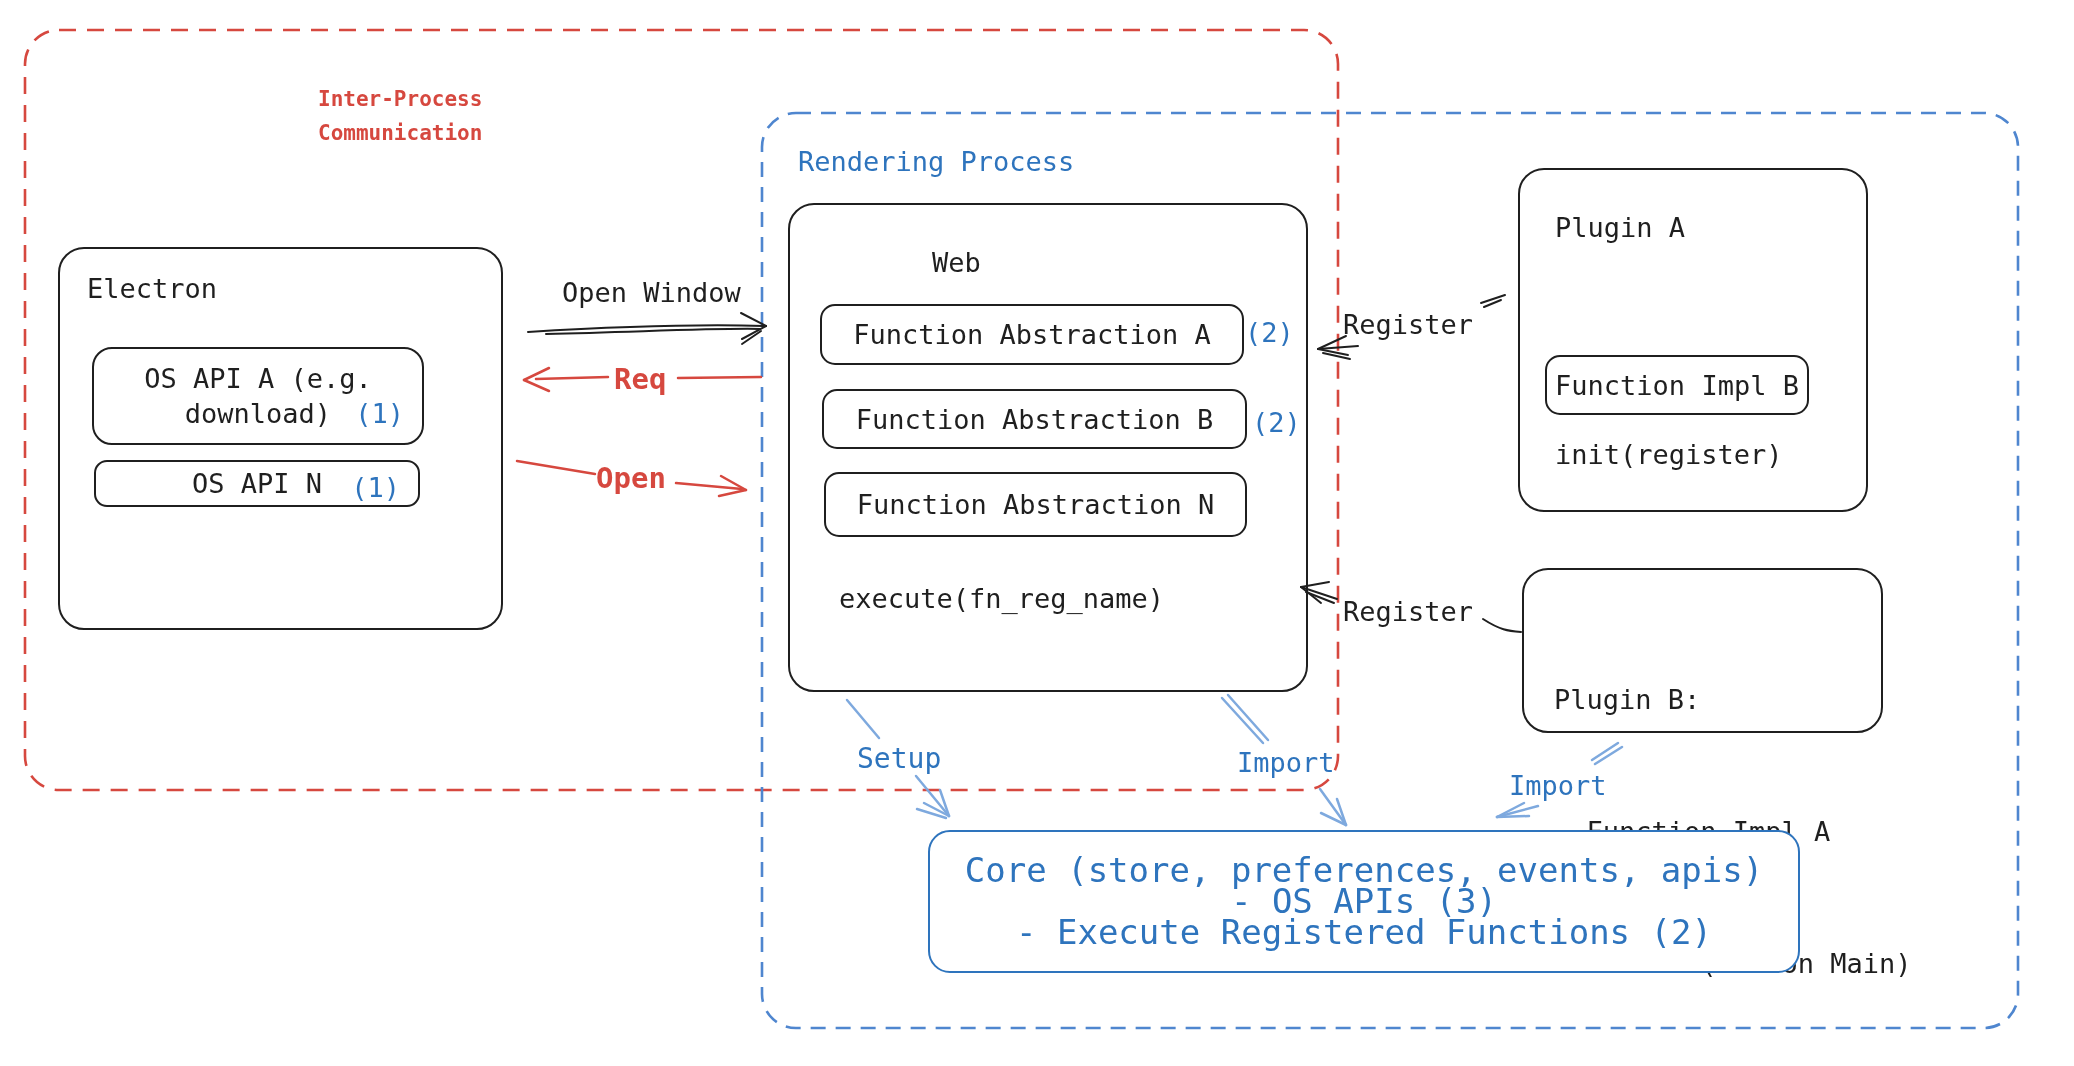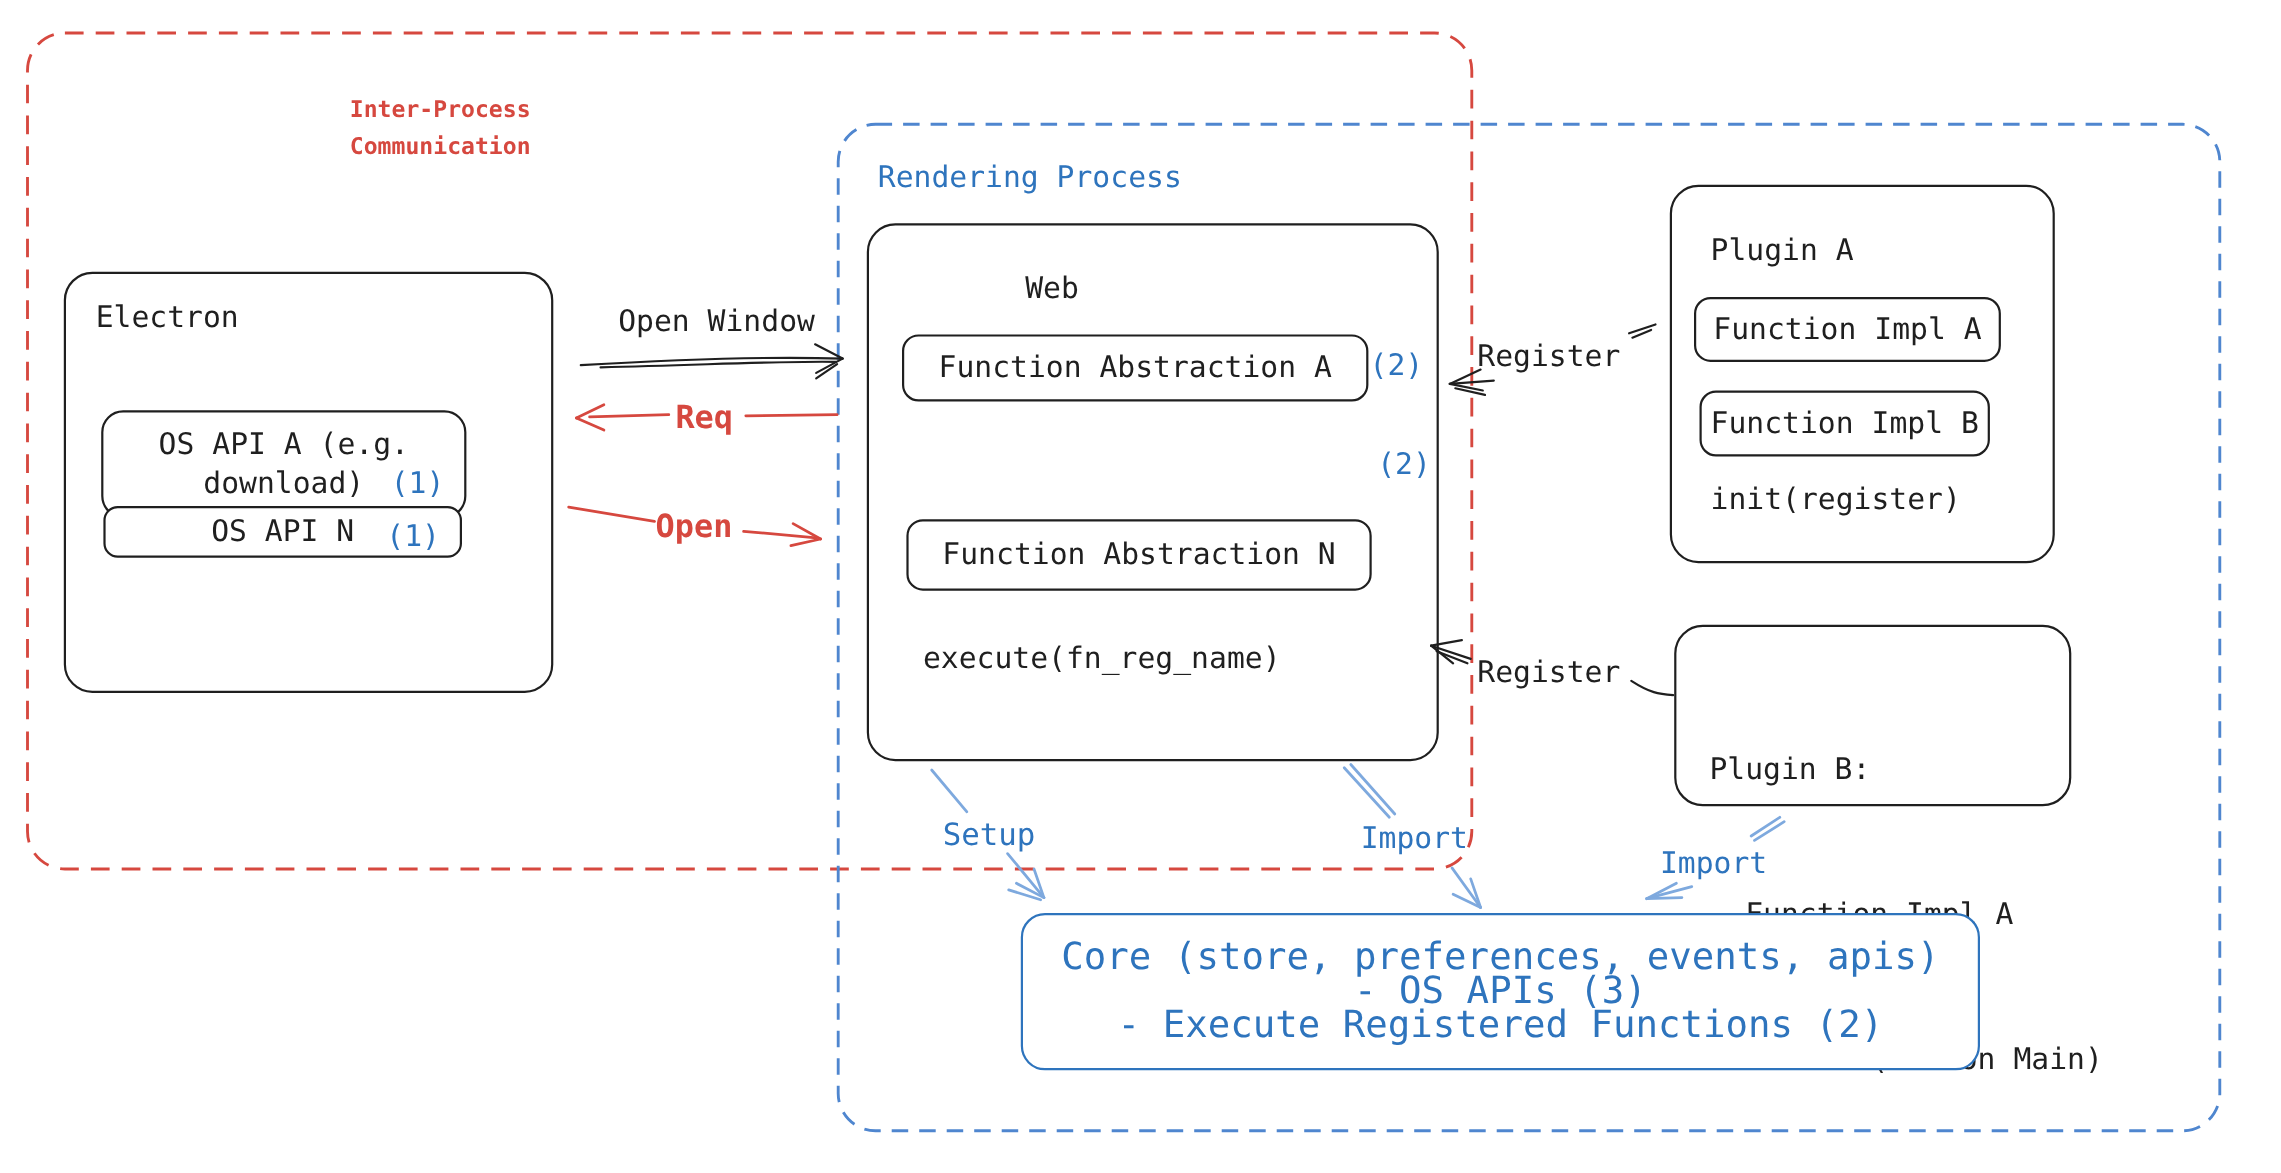--- a/index.html
+++ b/index.html
@@ -45,49 +45,49 @@
 
 <div class="canvas">
 
   <svg id="bg-layer" class="layer" width="2074" height="1066" viewBox="0 0 2074 1066">
     <rect x="25" y="30" width="1313" height="760" rx="34" fill="none" stroke-width="2.6" stroke-dasharray="17 11" stroke="#d6483f"></rect>
     <rect x="762" y="113" width="1256" height="915" rx="34" fill="none" stroke-width="2.6" stroke-dasharray="15 10" stroke="#4f86cf"></rect>
   </svg>
 
   <div class="box" style="left:58px;top:247px;width:445px;height:383px;">
     <div class="title" style="left:27px;top:24px;">Electron</div>
-    <div class="subbox multiline" style="left:32px;top:98px;width:332px;height:98px;border-radius:20px;margin-top:26px;">
+    <div class="subbox multiline" style="left:32px;top:98px;width:332px;height:98px;border-radius:20px;">
       <span class="multiline">OS API A (e.g.
 download)</span>
       <span class="badge" style="right:18px;bottom:12px;">(1)</span>
     </div>
     <div class="subbox" style="left:34px;top:211px;width:326px;height:47px;border-radius:13px;">
       <span>OS API N</span>
       <span class="badge" style="right:18px;top:8px;">(1)</span>
     </div>
   </div>
 
   <div class="box" style="left:788px;top:203px;width:520px;height:489px;padding-left:29px;">
     <div class="title" style="left:142px;top:42px;">Web</div>
     <div class="subbox" style="left:30px;top:99px;width:424px;height:61px;">
       <span>Function Abstraction A</span>
     </div>
     <span class="badge" style="left:455px;top:112px;">(2)</span>
+    <div class="subbox" style="left:32px;top:184px;width:425px;height:60px;">
+      <span>Function Abstraction B</span>
+    </div>
     <span class="badge" style="left:462px;top:202px;">(2)</span>
     <div class="subbox" style="left:34px;top:267px;width:423px;height:65px;">
       <span>Function Abstraction N</span>
     </div>
     <div class="title" style="left:49px;top:378px;">execute(fn_reg_name)</div>
   </div>
 
   <div class="box" style="left:1518px;top:168px;width:350px;height:344px;">
     <div class="title" style="left:35px;top:42px;">Plugin A</div>
-    <div class="subbox" style="left:20px;top:100px;width:279px;height:59px;">
-      <span>Function Impl A</span>
-    </div>
     <div class="subbox" style="left:25px;top:185px;width:264px;height:60px;">
       <span>Function Impl B</span>
     </div>
     <div class="title" style="left:35px;top:269px;">init(register)</div>
   </div>
 
   <div class="box" style="left:1522px;top:568px;width:361px;height:165px;">
     <div class="pluginb-lines">
       <div>Plugin B:</div>
       <div>- Function Impl A</div>

